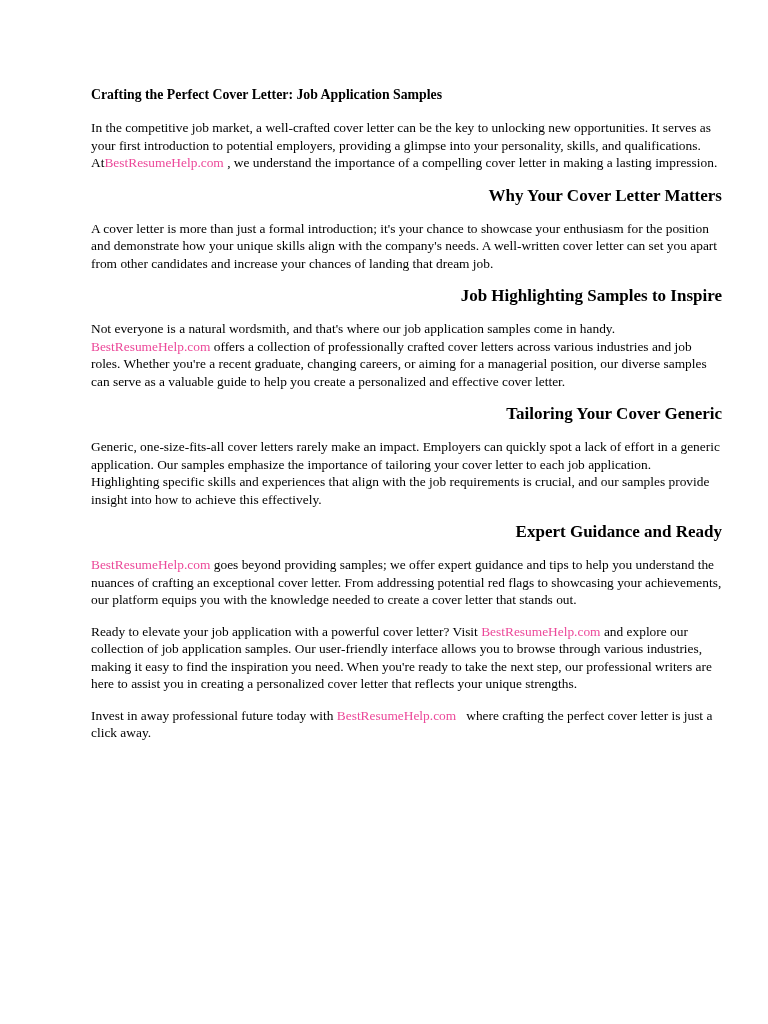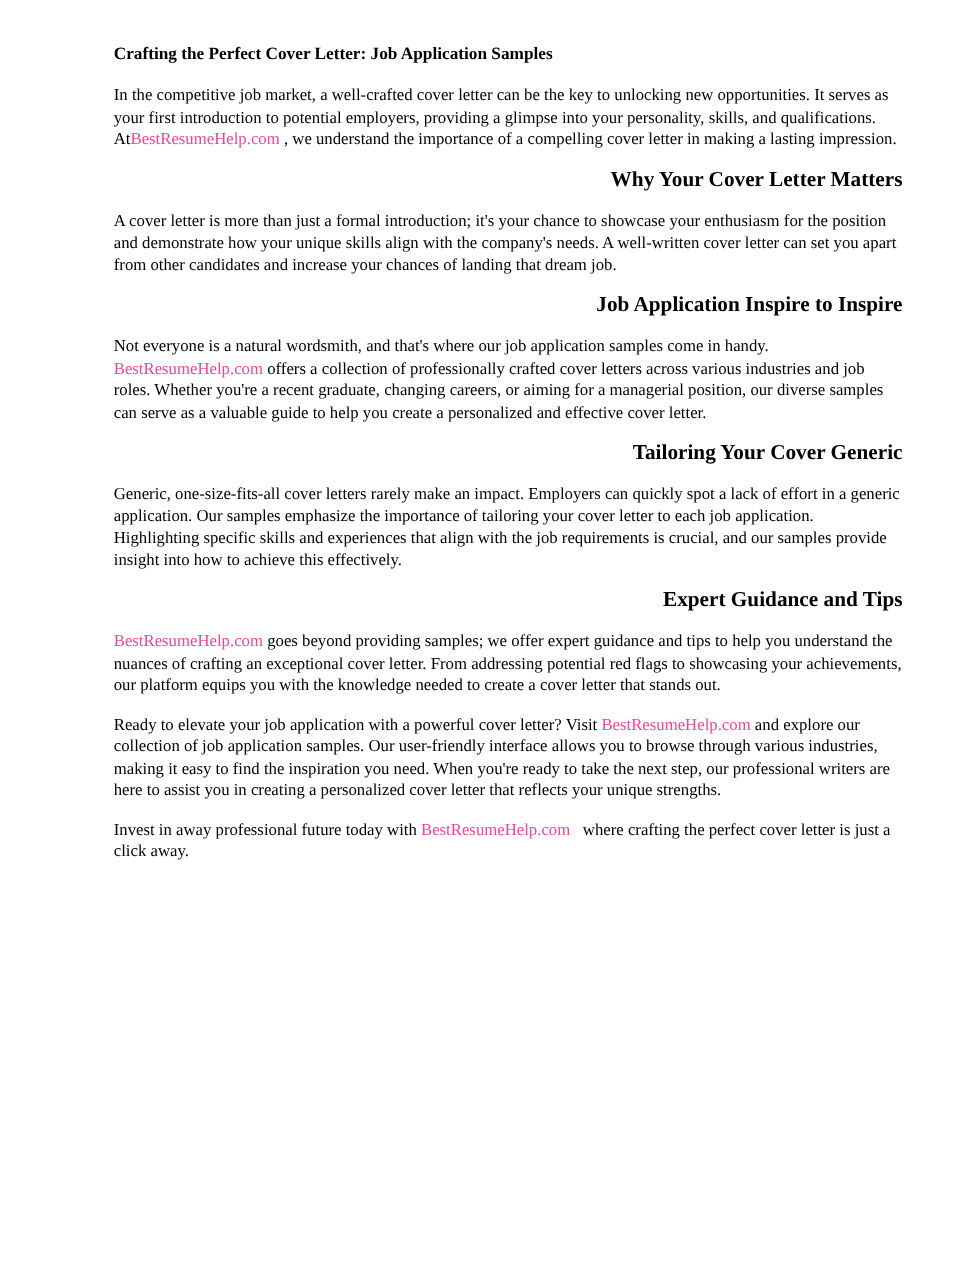--- a/index.html
+++ b/index.html
@@ -11,21 +11,21 @@
     width: 768px;
     height: 1024px;
     overflow: hidden;
     font-family: "Liberation Serif", "DejaVu Serif", serif;
     color: #000000;
   }
   .page {
     box-sizing: border-box;
     width: 768px;
     height: 1024px;
-    padding: 34px 46px 0 91px;
+    padding: 86px 46px 0 91px;
     background: #ffffff;
   }
   .doc {
     width: 631px;
   }
   .doc-title {
     font-size: 13.8px;
     font-weight: bold;
     line-height: 17px;
     margin: 0 0 16px 0;
@@ -63,29 +63,29 @@
   <div class="doc">
 
     <div class="doc-title">Crafting the Perfect Cover Letter: Job Application Samples</div>
 
     <p><span>In the competitive job market, a well-crafted cover letter can be the key to unlocking new opportunities. It serves as your first introduction to potential employers, providing a glimpse into your personality, skills, and qualifications. At</span><a class="site-link">BestResumeHelp.com</a><span> , we understand the importance of a compelling cover letter in making a lasting impression.</span></p>
 
     <h2>Why Your Cover Letter Matters</h2>
 
     <p>A cover letter is more than just a formal introduction; it's your chance to showcase your enthusiasm for the position and demonstrate how your unique skills align with the company's needs. A well-written cover letter can set you apart from other candidates and increase your chances of landing that dream job.</p>
 
-    <h2>Job Application Inspire to Inspire</h2>
+    <h2>Job Highlighting Samples to Inspire</h2>
 
     <p><span>Not everyone is a natural wordsmith, and that's where our job application samples come in handy. </span><a class="site-link">BestResumeHelp.com</a><span> offers a collection of professionally crafted cover letters across various industries and job roles. Whether you're a recent graduate, changing careers, or aiming for a managerial position, our diverse samples can serve as a valuable guide to help you create a personalized and effective cover letter.</span></p>
 
     <h2>Tailoring Your Cover Generic</h2>
 
     <p>Generic, one-size-fits-all cover letters rarely make an impact. Employers can quickly spot a lack of effort in a generic application. Our samples emphasize the importance of tailoring your cover letter to each job application. Highlighting specific skills and experiences that align with the job requirements is crucial, and our samples provide insight into how to achieve this effectively.</p>
 
-    <h2>Expert Guidance and Tips</h2>
+    <h2>Expert Guidance and Ready</h2>
 
     <p><a class="site-link">BestResumeHelp.com</a><span> goes beyond providing samples; we offer expert guidance and tips to help you understand the nuances of crafting an exceptional cover letter. From addressing potential red flags to showcasing your achievements, our platform equips you with the knowledge needed to create a cover letter that stands out.</span></p>
 
 
     <p><span>Ready to elevate your job application with a powerful cover letter? Visit </span><a class="site-link">BestResumeHelp.com</a><span> and explore our collection of job application samples. Our user-friendly interface allows you to browse through various industries, making it easy to find the inspiration you need. When you're ready to take the next step, our professional writers are here to assist you in creating a personalized cover letter that reflects your unique strengths.</span></p>
 
     <p><span>Invest in away professional future today with </span><a class="site-link">BestResumeHelp.com</a><span>   where crafting the perfect cover letter is just a click away.</span></p>
 
   </div>
 </div>

